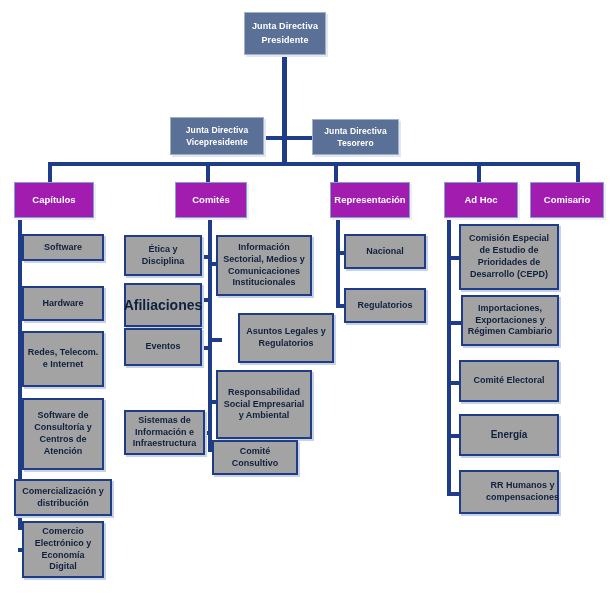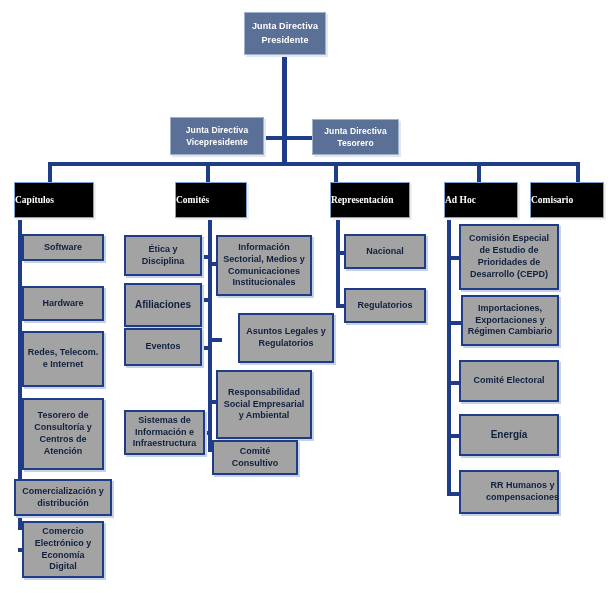--- a/index.html
+++ b/index.html
@@ -27,29 +27,28 @@
     display:flex;flex-direction:column;
     align-items:center;justify-content:center;
     text-align:center;
     line-height:1.45;
     letter-spacing:.1px;
   }
 
   
   .cat{
     position:absolute;
-    background:#000000;
+    background:#a21caf;
     border:1px solid #7ea2d4;
     box-shadow:2px 2px 0 #eceff4;
     color:#ffffff;
     font-weight:bold;
-    display:flex;align-items:center;justify-content:flex-start;
+    display:flex;align-items:center;justify-content:center;
     text-align:center;
     line-height:1.3;
-    font-family:Liberation Serif, serif;
   }
 
   
   .leaf{
     position:absolute;
     background:#a3a3a3;
     border:2px solid #1f3c88;
     box-shadow:2px 2px 0 #c9d2e4;
     color:#10203f;
     font-weight:bold;
@@ -145,33 +144,33 @@
   <div class="leaf" style="left:22px;top:234px;width:82px;height:27px;font-size:9px;">
     <span>Software</span>
   </div>
   <div class="leaf" style="left:22px;top:286px;width:82px;height:35px;font-size:9px;">
     <span>Hardware</span>
   </div>
   <div class="leaf" style="left:22px;top:331px;width:82px;height:56px;font-size:9px;">
     <span>Redes, Telecom. e Internet</span>
   </div>
   <div class="leaf" style="left:22px;top:398px;width:82px;height:72px;font-size:9px;">
-    <span>Tesorero de Consultoría y Centros de Atención</span>
+    <span>Software de Consultoría y Centros de Atención</span>
   </div>
   <div class="leaf" style="left:14px;top:479px;width:98px;height:37px;font-size:9px;">
     <span>Comercialización y distribución</span>
   </div>
   <div class="leaf" style="left:22px;top:521px;width:82px;height:57px;font-size:9px;">
     <span>Comercio Electrónico y Economía Digital</span>
   </div>
 
   <div class="leaf" style="left:124px;top:235px;width:78px;height:41px;font-size:9px;">
     <span>Ética y Disciplina</span>
   </div>
-  <div class="leaf" style="left:124px;top:283px;width:78px;height:44px;font-size:10px;">
+  <div class="leaf" style="left:124px;top:283px;width:78px;height:44px;font-size:14px;">
     <span>Afiliaciones</span>
   </div>
   <div class="leaf" style="left:124px;top:328px;width:78px;height:38px;font-size:9px;">
     <span>Eventos</span>
   </div>
   <div class="leaf" style="left:124px;top:410px;width:81px;height:45px;font-size:9px;">
     <span>Sistemas de Información e Infraestructura</span>
   </div>
 
   <div class="leaf" style="left:216px;top:235px;width:96px;height:61px;font-size:9px;">

